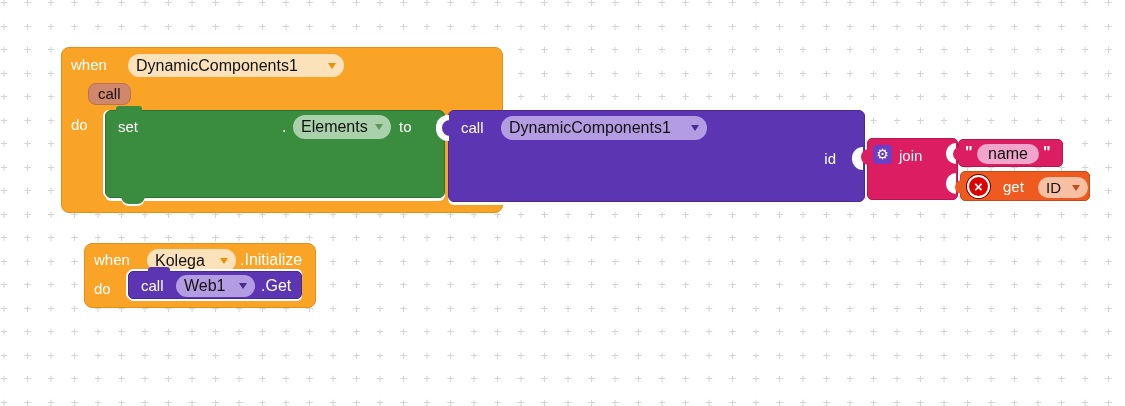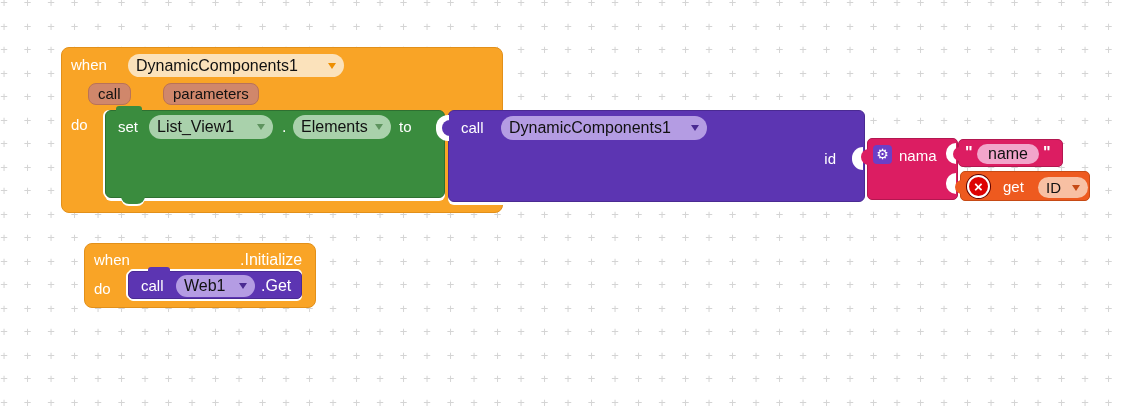--- a/index.html
+++ b/index.html
@@ -910,32 +910,27 @@
     <span style="left: 1108.5px; top: 401.5px;">+</span>
   </div>
 
 <div class="blk event" style="left:61px;top:47px;width:442px;height:166px;">
   <span class="lbl" style="left:9px;top:7px;">when</span>
   <span class="pill cream" style="left:66px;top:6px;width:216px;height:23px;">
     <span>DynamicComponents1</span>
     <span class="tri"></span>
   </span>
   <span class="chip" style="left:26px;top:35px;">call</span>
-  <span class="chip" style="left:101px;top:35px;">parameters</span>
   <span class="lbl" style="left:9px;top:67px;">do</span>
 </div>
 
 <div class="blk setb" style="left:105px;top:110px;width:340px;height:88px;">
   <span class="bump" style="left:10px;top:-5px;width:26px;height:6px;background:#3a8c3e;border-radius:3px 3px 0 0;"></span>
   <span class="bump" style="left:15px;bottom:-7px;width:24px;height:8px;background:#3a8c3e;border-radius:0 0 10px 10px;box-shadow:0 2px 0 #fff;"></span>
   <span class="lbl" style="left:12px;top:6px;">set</span>
-  <span class="pill lgreen" style="left:43px;top:4px;width:124px;height:24px;">
-    <span>List_View1</span>
-    <span class="tri"></span>
-  </span>
   <span class="sfx" style="left:176px;top:6px;">.</span>
   <span class="pill lgreen" style="left:187px;top:4px;width:98px;height:24px;">
     <span>Elements</span>
     <span class="tri"></span>
   </span>
   <span class="lbl" style="left:293px;top:6px;">to</span>
 </div>
 
 <div class="blk callb" style="left:448px;top:110px;width:417px;height:92px;box-shadow:0 3px 0 #fff;">
   <span class="socket" style="left:-13px;top:4px;width:13px;height:26px;"></span>
@@ -945,21 +940,21 @@
     <span>DynamicComponents1</span>
     <span class="tri"></span>
   </span>
   <span class="lbl" style="right:28px;top:38px;">id</span>
   <span class="socket" style="right:1px;top:36px;width:11px;height:23px;"></span>
 </div>
 
 <div class="blk joinb" style="left:867px;top:138px;width:91px;height:62px;">
   <span class="tab" style="left:-7px;top:10px;width:8px;height:16px;background:#dc1d62;"></span>
   <span class="gear" style="left:5px;top:6px;">⚙</span>
-  <span class="lbl" style="left:31px;top:7px;">nama</span>
+  <span class="lbl" style="left:31px;top:7px;">join</span>
   <span class="socket" style="right:1px;top:4px;width:10px;height:21px;"></span>
   <span class="socket" style="right:1px;top:34px;width:10px;height:21px;"></span>
 </div>
 
 <div class="blk textb" style="left:958px;top:139px;width:105px;height:28px;">
   <span class="tab" style="left:-6px;top:7px;width:7px;height:14px;background:#dc1d62;"></span>
   <span class="q" style="left:6px;top:3px;">"</span>
   <span class="pill pink center" style="left:18px;top:4px;width:62px;height:20px;">
     <span>name</span>
   </span>
@@ -971,20 +966,24 @@
   <span class="err" style="left:6px;top:3px;">×</span>
   <span class="lbl" style="left:42px;top:5px;">get</span>
   <span class="pill peach" style="left:77px;top:5px;width:50px;height:21px;font-size:15px;">
     <span>ID</span>
     <span class="tri"></span>
   </span>
 </div>
 
 <div class="blk event" style="left:84px;top:243px;width:232px;height:65px;">
   <span class="lbl" style="left:9px;top:6px;">when</span>
+  <span class="pill cream" style="left:62px;top:5px;width:89px;height:23px;">
+    <span>Kolega</span>
+    <span class="tri"></span>
+  </span>
   <span class="sfx" style="left:155px;top:6px;">.Initialize</span>
   <span class="lbl" style="left:9px;top:35px;">do</span>
 </div>
 
 <div class="blk callb" style="left:128px;top:271px;width:174px;height:28px;border-radius:5px;box-shadow:-2px 0 0 #fff,0 2px 0 #fff,0 -2px 0 #fff;">
   <span class="bump" style="left:19px;top:-5px;width:22px;height:6px;background:#5c35b2;border-radius:3px 3px 0 0;"></span>
   <span class="lbl" style="left:12px;top:4px;">call</span>
   <span class="pill lpurp" style="left:47px;top:3px;width:79px;height:22px;">
     <span>Web1</span>
     <span class="tri"></span>

